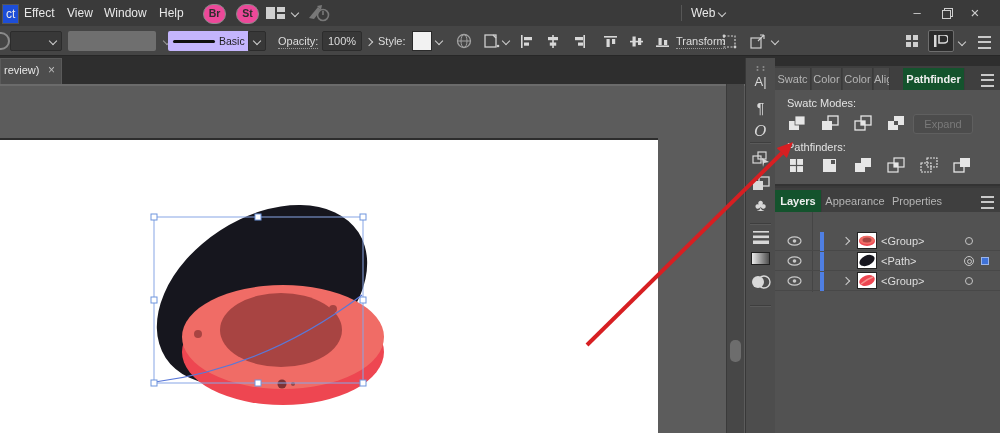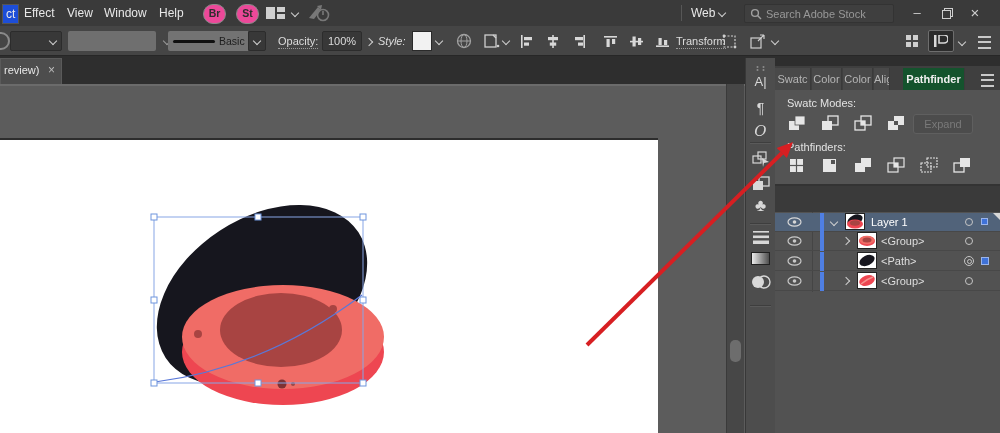--- a/index.html
+++ b/index.html
@@ -86,64 +86,55 @@
         <path d="M12 2 L17 1 L16 6 Z" fill="#9a9a9a"></path>
         <circle cx="18" cy="11" r="5.5" fill="none" stroke="#9a9a9a" stroke-width="1.6"></circle>
         <line x1="18" y1="7" x2="18" y2="11" stroke="#9a9a9a" stroke-width="1.6"></line>
       </svg>
     </span>
 
     <div class="abs" style="left:681px;top:5px;width:1px;height:16px;background:#575757;"></div>
     <span class="menu-item" style="left:691px;">Web</span>
     <span class="chev down" style="position:absolute;left:719px;top:10px;"></span>
 
-    <div class="abs" style="left:744px;top:4px;width:150px;height:19px;background:#3f3f3f;border:1px solid #333;border-radius:2px;box-sizing:border-box;">
-      <span class="abs" style="left:5px;top:3px;">
-        <svg width="12" height="12">
-            <circle cx="5" cy="5" r="3.4" fill="none" stroke="#a0a0a0" stroke-width="1.4"></circle>
-            <line x1="7.5" y1="7.5" x2="11" y2="11" stroke="#a0a0a0" stroke-width="1.4"></line>
-          </svg>
-      </span>
-      <span class="abs" style="left:21px;top:3px;color:#989898;">Search Adobe Stock</span>
-    </div>
 
     <div class="winbtn" style="left:906px;">–</div>
     <div class="winbtn" style="left:936px;">
       <svg width="11" height="11" style="margin-top:8px;">
           <rect x="2.5" y="0.5" width="8" height="8" fill="none" stroke="#cfcfcf"></rect>
           <rect x="0.5" y="2.5" width="8" height="8" fill="#3a3a3a" stroke="#cfcfcf"></rect>
         </svg>
     </div>
     <div class="winbtn" style="left:964px;font-size:15px;">×</div>
   </div>
 
   <div id="controlbar" class="abs">
     <div class="abs" style="left:-8px;top:6px;width:14px;height:14px;border:2px solid #8a8a8a;border-radius:50%;"></div>
     <div class="abs dark-field" style="left:10px;top:5px;width:52px;height:20px;">
       <span class="chev down" style="position:absolute;right:5px;top:6px;"></span>
     </div>
     <div class="abs" style="left:68px;top:5px;width:88px;height:20px;background:#6f6f6f;border-radius:2px;">
       <span class="chev down dim" style="position:absolute;right:-14px;top:7px;"></span>
     </div>
 
-    <div class="abs" style="left:168px;top:5px;width:80px;height:20px;background:#737373;border-radius:2px 0 0 2px;">
+    <div class="abs" style="left:168px;top:5px;width:80px;height:20px;background:#c4b5fd;border-radius:2px 0 0 2px;">
       <div class="abs" style="left:5px;top:9px;width:42px;height:3px;background:#101010;border-radius:2px;"></div>
       <span class="abs" style="left:51px;top:4px;color:#1d1d1d;font-size:10.5px;">Basic</span>
     </div>
     <div class="abs dark-field" style="left:248px;top:5px;width:18px;height:20px;">
       <span class="chev down" style="position:absolute;left:5px;top:6px;"></span>
     </div>
 
     <span class="abs link-label" style="left:278px;top:9px;">Opacity:</span>
     <div class="abs dark-field" style="left:322px;top:5px;width:40px;height:20px;">
       <span class="abs" style="left:5px;top:3px;color:#ddd;">100%</span>
     </div>
     <span class="chev right" style="position:absolute;left:366px;top:13px;"></span>
 
-    <span class="abs" style="left:378px;top:9px;color:#ddd;font-style:italic;">Style:</span>
+    <span class="abs" style="left:378px;top:9px;color:#ddd;">Style:</span>
     <div class="abs" style="left:412px;top:5px;width:20px;height:20px;background:#f2f2f2;border:1px solid #2a2a2a;box-sizing:border-box;"></div>
     <span class="chev down" style="position:absolute;left:436px;top:12px;"></span>
 
     <div class="ctrl-sep" style="left:448px;"></div>
     <span class="abs" style="left:456px;top:7px;opacity:.8;">
       <svg width="16" height="16">
           <circle cx="8" cy="8" r="6.5" fill="none" stroke="#b9b9b9" stroke-width="1.3"></circle>
           <ellipse cx="8" cy="8" rx="3" ry="6.5" fill="none" stroke="#b9b9b9" stroke-width="1"></ellipse>
           <line x1="1.5" y1="8" x2="14.5" y2="8" stroke="#b9b9b9" stroke-width="1"></line>
         </svg>
@@ -413,45 +404,30 @@
         </svg>
     </div>
     <div class="pf-btn" style="left:177px;top:66px;">
       <svg width="20" height="18">
           <rect x="2" y="7" width="10" height="9" fill="none" stroke="#e6e6e6" stroke-width="1.3"></rect>
           <rect x="8" y="2" width="10" height="9" fill="#e6e6e6"></rect>
         </svg>
     </div>
   </div>
 
+  <div class="ptabs" style="top:188px;">
+    <div class="ptab active" style="left:0;width:47px;">Layers</div>
+    <div class="ptab" style="left:48px;width:64px;background:none;border:none;">Appearance</div>
+    <div class="ptab" style="left:113px;width:58px;background:none;border:none;">Properties</div>
+    <div class="burger" style="left:206px;top:8px;"></div>
+  </div>
 
   <div id="layers-body" class="abs">
     <div class="abs" style="left:37px;top:0;width:1px;height:80px;background:#454545;"></div>
 
-    <div class="lrow" style="top:1px;background:#51637a;">
-      <span class="eye">
-        <svg width="15" height="10">
-            <ellipse cx="7.5" cy="5" rx="6.5" ry="4.2" fill="none" stroke="#d6d6d6" stroke-width="1.2"></ellipse>
-            <circle cx="7.5" cy="5" r="1.8" fill="#d6d6d6"></circle>
-          </svg>
-      </span>
-      <div class="colbar"></div>
-      <span class="chev down" style="position:absolute;left:56px;top:6px;"></span>
-      <div class="thumb" style="left:70px;">
-        <svg width="18" height="15">
-            <ellipse cx="9" cy="6" rx="8" ry="5" transform="rotate(-25 9 6)" fill="#16161e"></ellipse>
-            <ellipse cx="9" cy="10" rx="8" ry="4.5" fill="#ee4651"></ellipse>
-            <ellipse cx="9" cy="9" rx="5" ry="2.8" fill="#a84442"></ellipse>
-          </svg>
-      </div>
-      <span class="lname" style="left:96px;color:#fff;">Layer 1</span>
-      <span class="target" style="left:190px;"></span>
-      <span class="selsq" style="left:206px;width:7px;height:7px;"></span>
-      <div class="abs" style="right:0;top:0;width:0;height:0;border-left:7px solid transparent;border-top:7px solid #d8d8d8;"></div>
-    </div>
 
     <div class="lrow" style="top:20px;">
       <span class="eye">
         <svg width="15" height="10">
             <ellipse cx="7.5" cy="5" rx="6.5" ry="4.2" fill="none" stroke="#c8c8c8" stroke-width="1.2"></ellipse>
             <circle cx="7.5" cy="5" r="1.8" fill="#c8c8c8"></circle>
           </svg>
       </span>
       <div class="colbar"></div>
       <span class="chev right" style="position:absolute;left:68px;top:6px;"></span>

